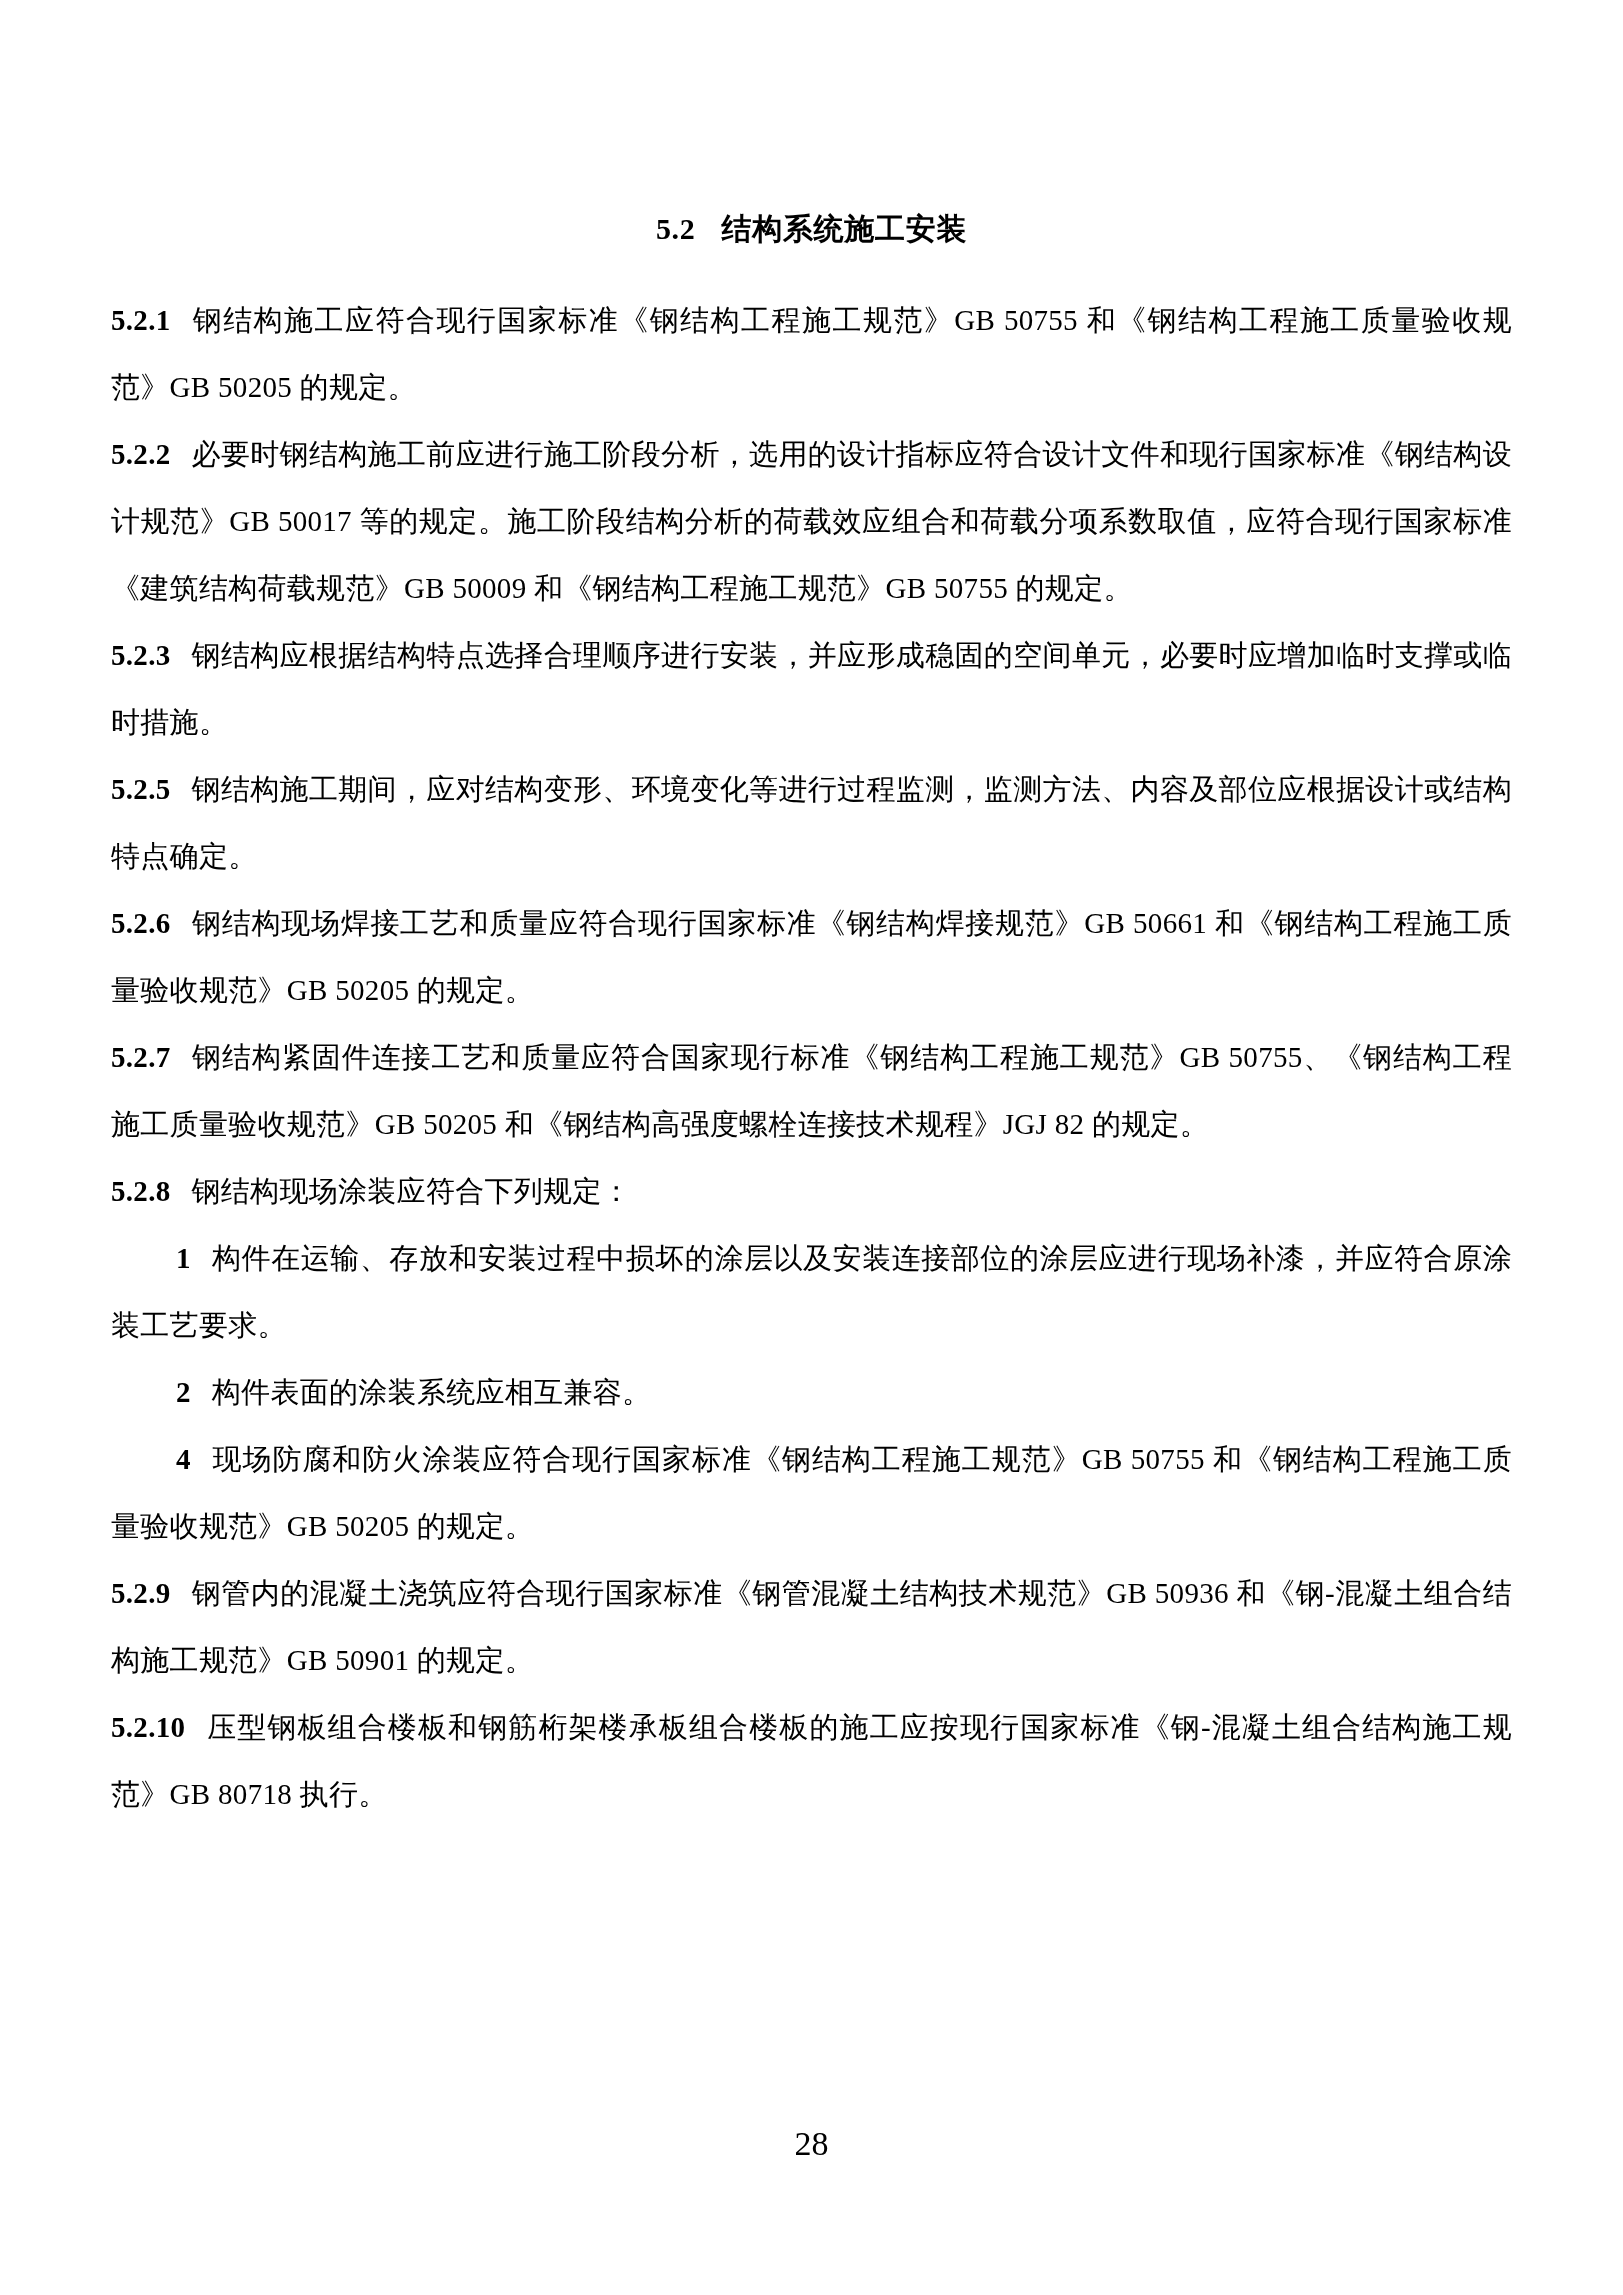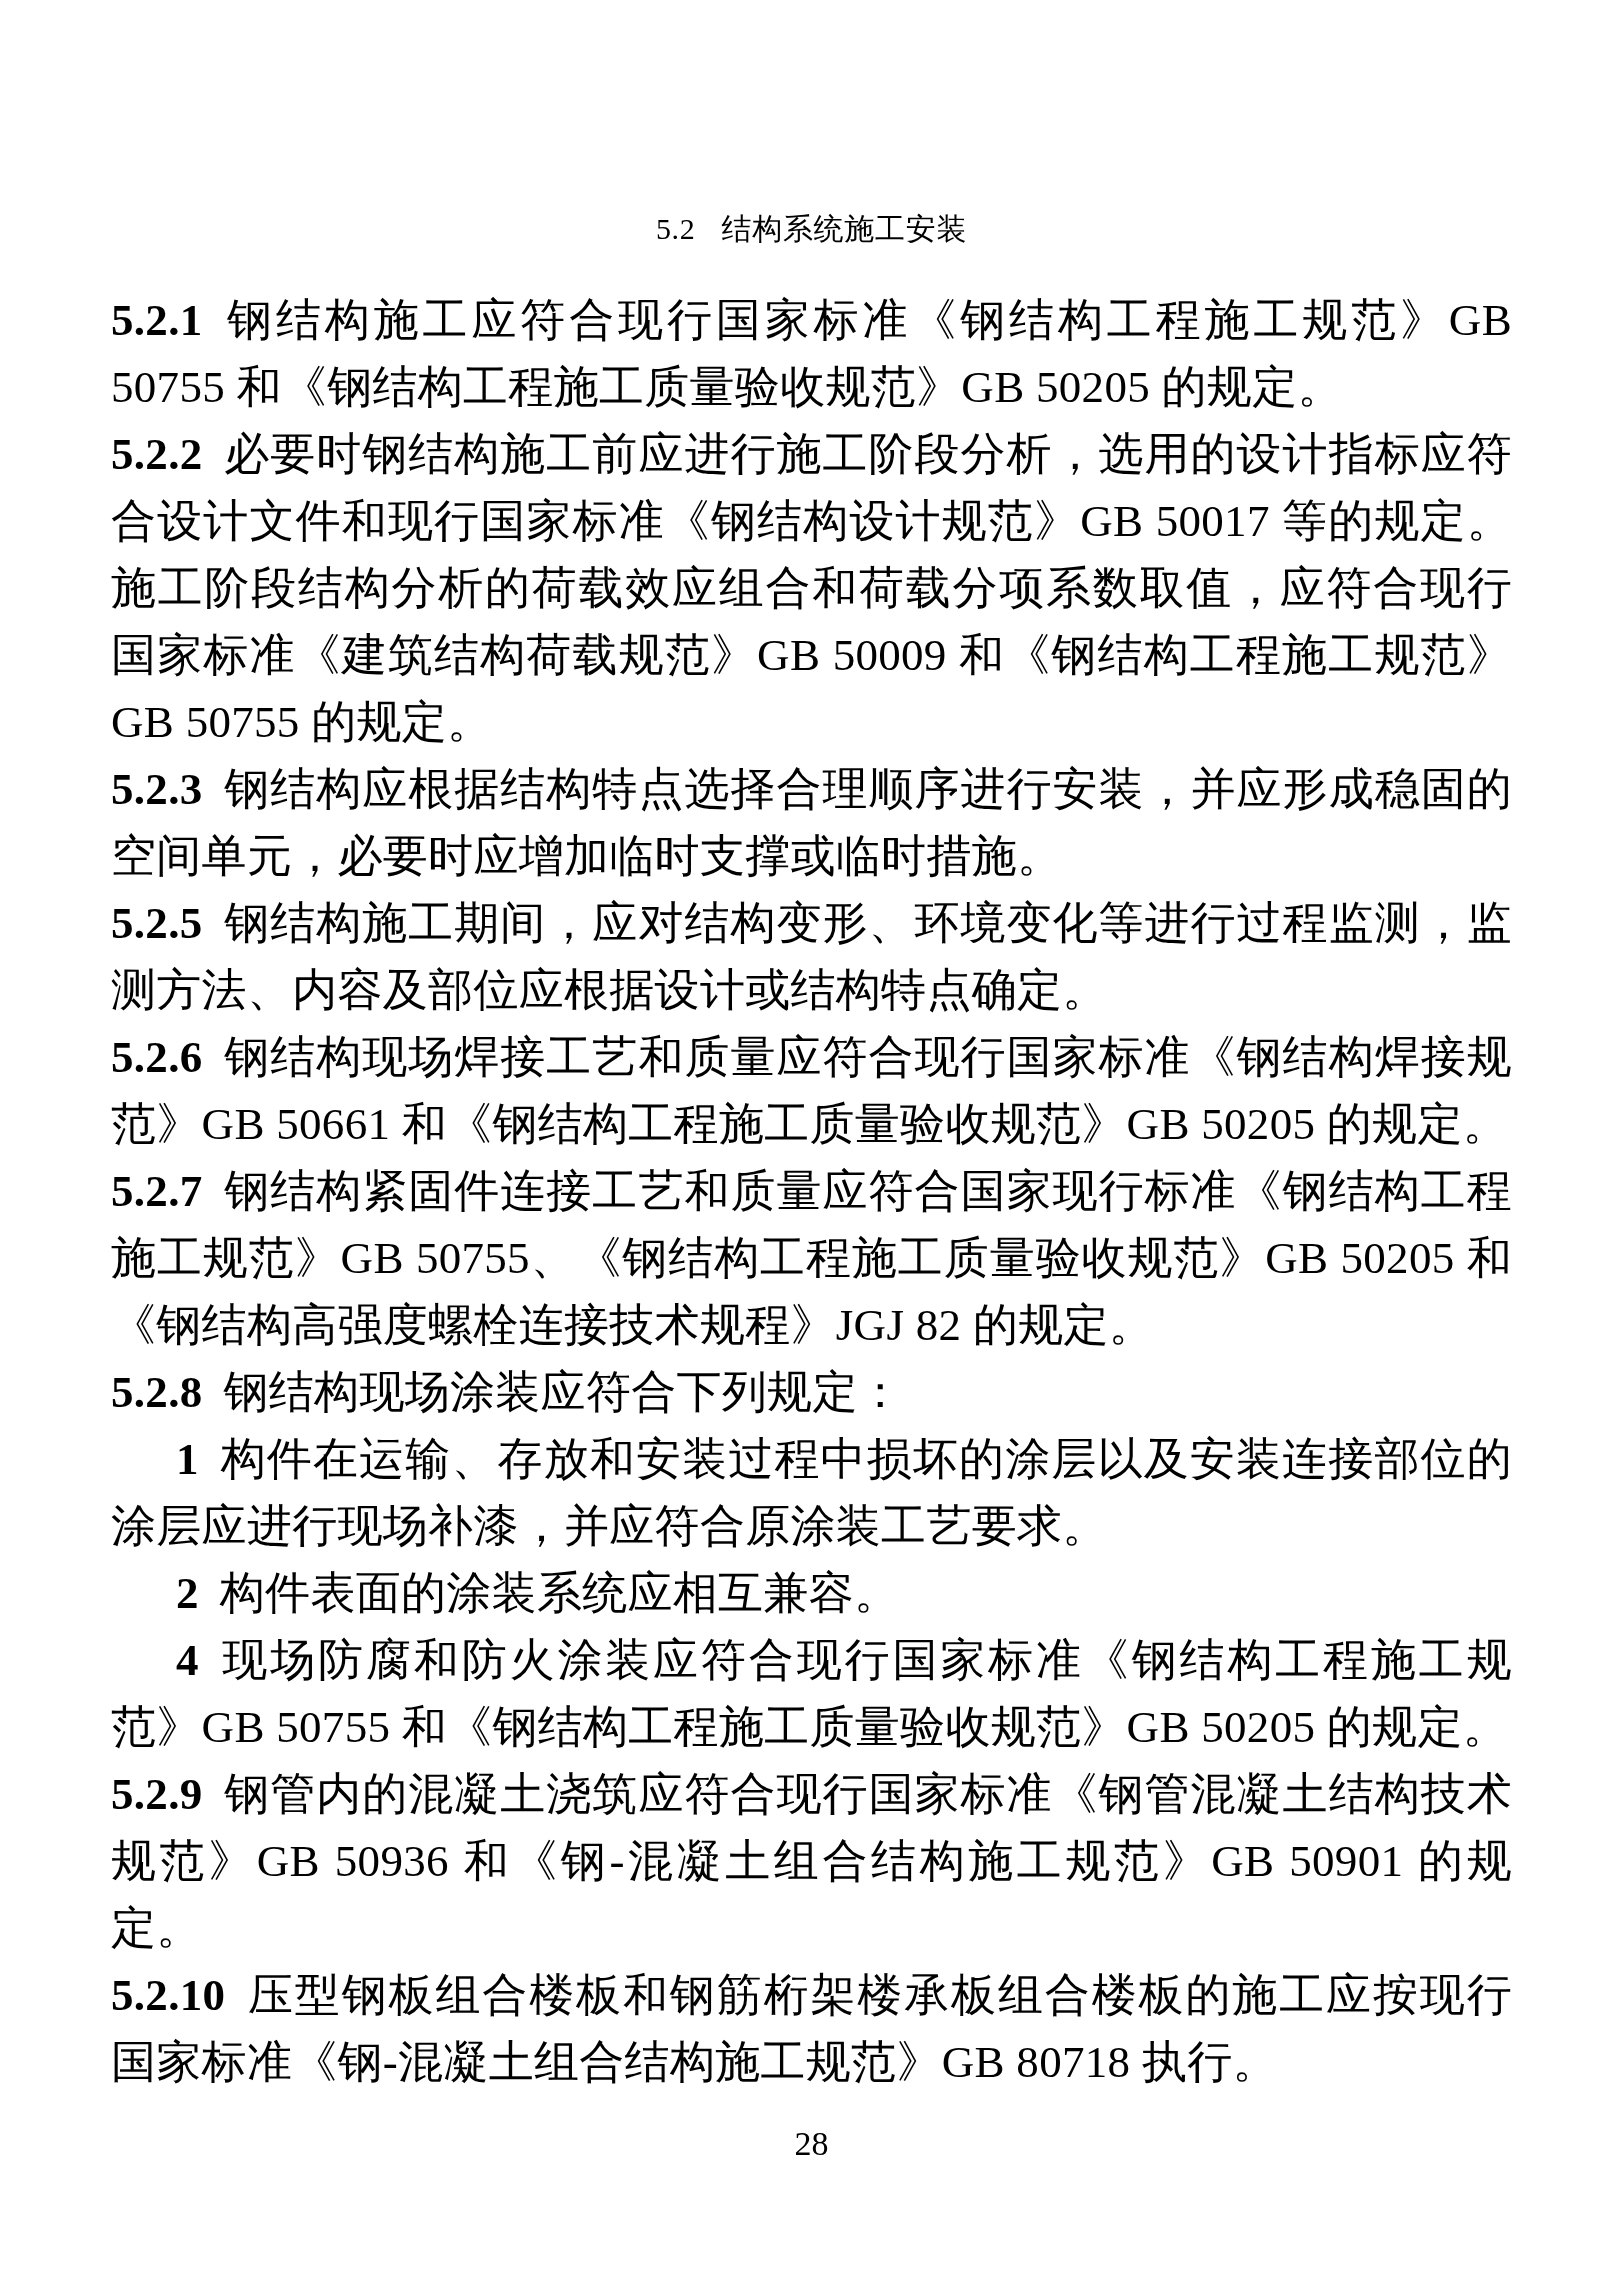--- a/index.html
+++ b/index.html
@@ -17,31 +17,31 @@
     overflow: hidden;
   }
   .content {
     position: absolute;
     left: 111px;
     top: 208px;
     width: 1401px;
   }
   .section-title {
     font-size: 30px;
-    font-weight: normal;
+    font-weight: bold;
     text-align: center;
     line-height: 41px;
     margin: 0 0 38px 0;
     letter-spacing: 0.7px;
   }
   .section-title .sec-num {
     margin-right: 26px;
   }
   .clause {
-    font-size: 45px;
+    font-size: 29px;
     line-height: 67px;
     text-align: justify;
     margin: 0;
     letter-spacing: 0.3px;
   }
   .clause .num {
     font-weight: bold;
     margin-right: 21px;
   }
   .clause.item {

